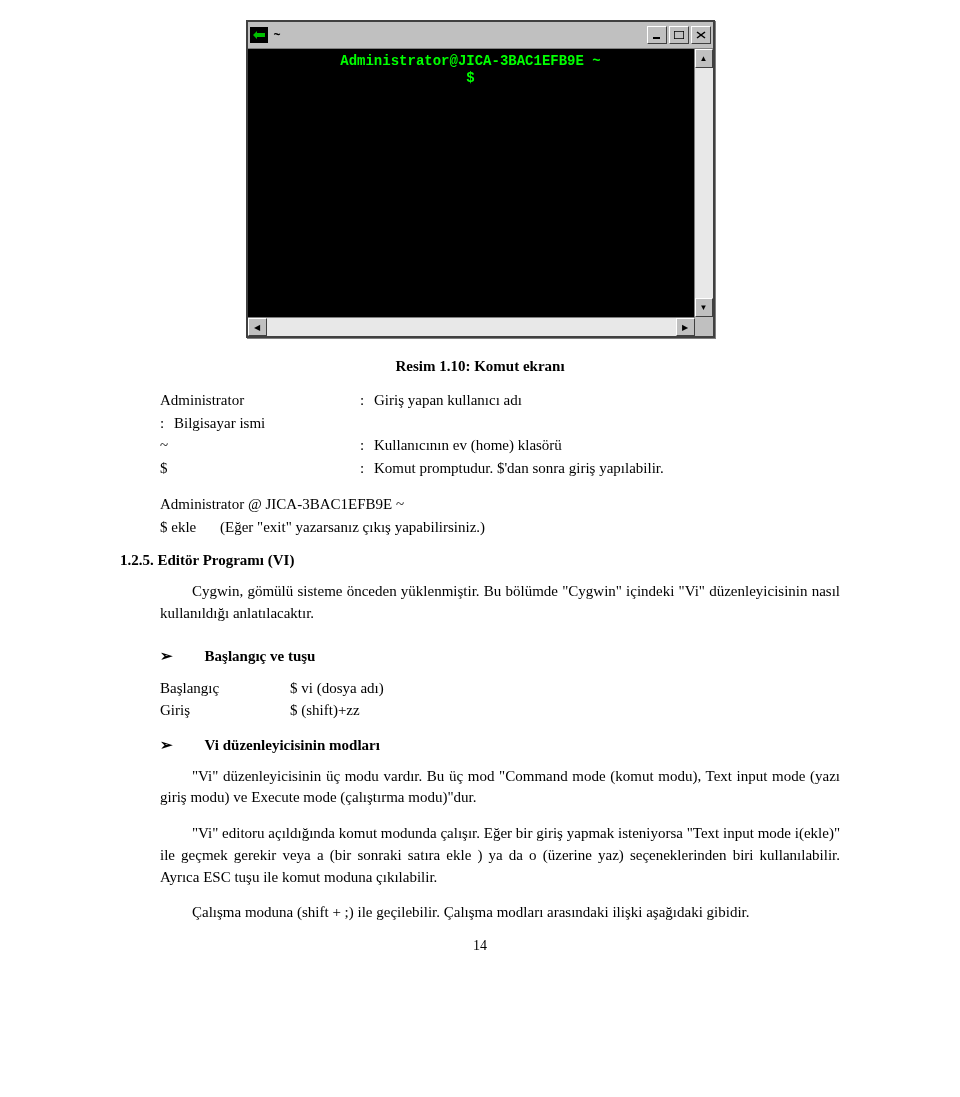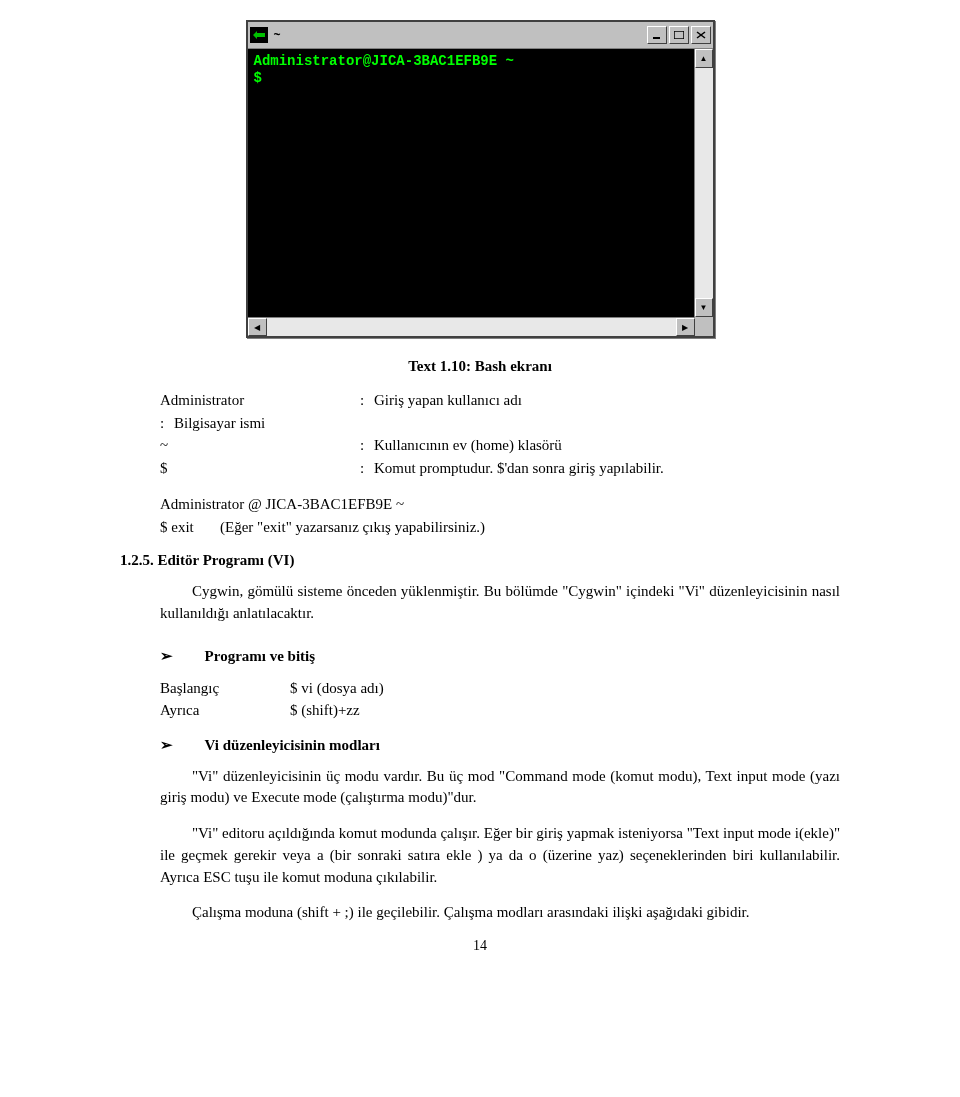--- a/index.html
+++ b/index.html
@@ -59,20 +59,21 @@
     display: flex;
     align-items: center;
     justify-content: center;
     font-family: Arial, sans-serif;
     font-size: 10px;
     font-weight: bold;
   }
   .terminal-body-wrap {
     display: flex;
     background: #15803d;
+    text-align: center;
   }
   .terminal-body {
     flex: 1;
     background: #000;
     padding: 4px 6px;
     height: 260px;
     font-family: 'Courier New', monospace;
     font-size: 14px;
     font-weight: bold;
     color: #00ff00;
@@ -238,21 +239,21 @@
     <div class="bottom-scroll-row">
       <div class="hscrollbar" style="flex:1">
         <div class="sbtn-h">◀</div>
         <div class="strack-h"></div>
         <div class="sbtn-h">▶</div>
       </div>
       <div class="corner"></div>
     </div>
   </div>
 
-  <div class="caption">Text 1.10: Bash ekranı</div>
+  <div class="caption">Resim 1.10: Komut ekranı</div>
 
   <div class="deflist" id="deflist">
       <div class="row">
         <span class="term">Administrator</span>
         <span class="colon">:</span>
         <span class="def">Giriş yapan kullanıcı adı</span>
       </div>
       <div class="row">
         <span class="colon">:</span>
         <span class="def">Bilgisayar ismi</span>
@@ -267,41 +268,41 @@
         <span class="colon">:</span>
         <span class="def">Komut promptudur. $'dan sonra giriş yapılabilir.</span>
       </div>
     </div>
 
   <div class="cmd-block">
     <div class="row">
       <span>Administrator @ JICA-3BAC1EFB9E    ~</span>
     </div>
     <div class="row">
-      <span style="width:60px">$ exit</span>
+      <span style="width:60px">$ ekle</span>
       <span>(Eğer "exit" yazarsanız çıkış yapabilirsiniz.)</span>
     </div>
   </div>
 
   <div class="section-head">1.2.5. Editör Programı (VI)</div>
 
   <div class="para no-pad" style="text-indent:32px">Cygwin, gömülü sisteme önceden yüklenmiştir. Bu bölümde "Cygwin" içindeki "Vi" düzenleyicisinin nasıl kullanıldığı anlatılacaktır.</div>
 
   <div class="bullet-line">
     <span class="arrow">➢</span>
-    <span>Programı ve bitiş</span>
+    <span>Başlangıç ve tuşu</span>
   </div>
 
   <div class="startend">
     <div class="row">
       <span class="k">Başlangıç</span>
       <span>$ vi (dosya adı)</span>
     </div>
     <div class="row">
-      <span class="k">Ayrıca</span>
+      <span class="k">Giriş</span>
       <span>$ (shift)+zz</span>
     </div>
   </div>
 
   <div class="bullet-line">
     <span class="arrow">➢</span>
     <span>Vi düzenleyicisinin modları</span>
   </div>
 
   <div class="body-para">"Vi" düzenleyicisinin üç modu vardır. Bu üç mod "Command mode (komut modu), Text input mode (yazı giriş modu) ve Execute mode (çalıştırma modu)"dur.</div>

